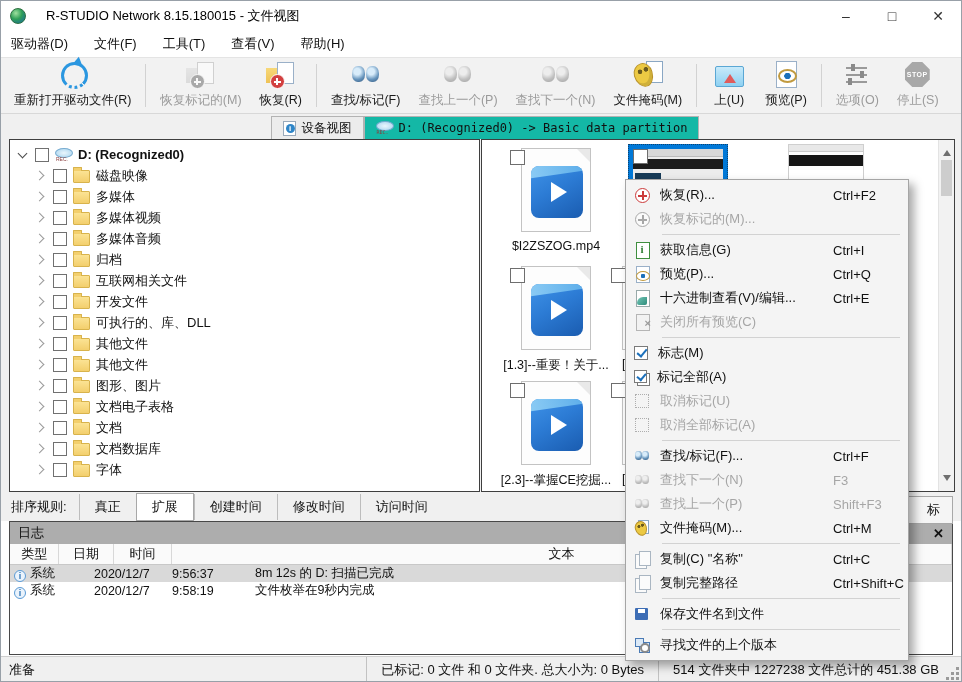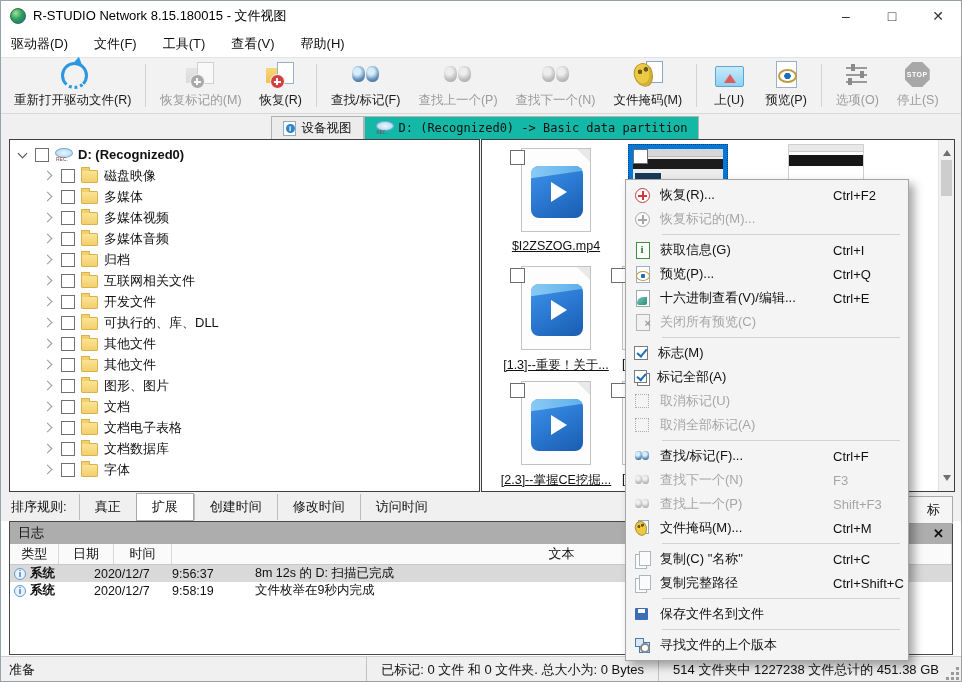--- a/index.html
+++ b/index.html
@@ -7,21 +7,21 @@
   body {
     font-family: "Liberation Sans", sans-serif;
     background: #fff;
     border: 1px solid #98a0a8;
     position: relative;
     overflow: hidden;
     color: #111;
   }
 
   
-  .titlebar { height: 30px; display: flex; align-items: center; padding-left: 9px; gap: 7px; background: #fff; }
+  .titlebar { height: 30px; display: flex; align-items: center; padding-left: 9px; gap: 20px; background: #fff; }
   .appicon { width: 16px; height: 16px; border-radius: 50%;
     background: radial-gradient(circle at 35% 30%, #9fe09f 0%, #2f9f57 45%, #1565a8 100%);
     border: 1px solid #2c6f3f; flex: none; }
   .apptitle { font-size: 13px; color: #000; }
   .wctrls { margin-left: auto; display: flex; height: 100%; }
   .wctrl { width: 46px; height: 100%; display: flex; align-items: center; justify-content: center; font-size: 14px; color: #333; }
 
   
   .menubar { height: 26px; display: flex; align-items: center; padding-left: 10px; gap: 26px; background: #fff; font-size: 13px; }
 
@@ -92,41 +92,41 @@
   .disk { width: 17px; height: 14px; position: relative; flex: none; }
   .disk::before { content:""; position:absolute; left:0; top:0; width:16px; height:8px;
     background: radial-gradient(#eaf6fd,#a6d3ee); border:1px solid #76abd0; border-radius:50%; }
   .disk::after { content:"REC."; position:absolute; left:1px; top:8px; font-size:5px; color:#8a3d3d; }
 
   
   .main { position: relative; height: 354px; background: #f0f0f0; }
   .tree-panel { position: absolute; left: 8px; top: 0; width: 471px; height: 353px;
     background: #fff; border: 1px solid #3f3f3f; padding-top: 4px; overflow: hidden; }
   .trow { display: flex; align-items: center; height: 21px; gap: 6px; font-size: 13px; padding-left: 6px; }
-  .trow.child { padding-left: 32px; }
+  .trow.child { padding-left: 24px; }
   .chev { width: 13px; height: 13px; position: relative; flex: none; }
   .chev::before { content:""; position:absolute; left:3px; top:2px; width:6px; height:6px;
     border-right:1.6px solid #4a4a4a; border-bottom:1.6px solid #4a4a4a; transform:rotate(45deg); }
   .chev.right::before { left:2px; top:3px; transform:rotate(-45deg); border-color:#9a9a9a; }
   .cb { width: 14px; height: 14px; border: 1px solid #707070; background: #fff; flex: none; }
   .folder { width: 17px; height: 13px; background: linear-gradient(#fbe394,#f3cf6d); border: 1px solid #d8b34c;
     border-radius: 1px; position: relative; flex: none; margin-top: 2px; }
   .folder::before { content:""; position:absolute; top:-4px; left:-1px; width:7px; height:3px;
     background:#f3cf6d; border:1px solid #d8b34c; border-bottom:none; border-radius:1px 1px 0 0; }
   .rootlabel { font-weight: bold; }
 
   .file-panel { position: absolute; left: 480px; top: 0; width: 474px; height: 353px;
     background: #fff; border: 1px solid #3f3f3f; overflow: hidden; }
   .fscroll { position: absolute; top: 0; right: 0; width: 16px; height: 100%;
     background: #f2f2f2; border-left: 1px solid #e3e3e3; }
   .fscroll::before { content:""; position:absolute; top:6px; left:4px; border:4px solid transparent; border-bottom:6px solid #6f6f6f; }
   .fscroll::after { content:""; position:absolute; bottom:6px; left:4px; border:4px solid transparent; border-top:6px solid #6f6f6f; }
   .fthumb { position: absolute; top: 20px; left: 2px; width: 11px; height: 36px; background: #cdcdcd; }
 
-  .tile { position: absolute; display: flex; flex-direction: column; align-items: center; text-decoration: underline; }
+  .tile { position: absolute; display: flex; flex-direction: column; align-items: center; }
   .c1r1 { left: 10px; top: 8px;  width: 128px; }
   .c1r2 { left: 10px; top: 126px; width: 128px; }
   .c1r3 { left: 10px; top: 241px; width: 128px; }
   .c2r2 { left: 140px; top: 126px; width: 110px; align-items: flex-start; }
   .c2r3 { left: 140px; top: 241px; width: 110px; align-items: flex-start; }
   .ficonwrap { position: relative; width: 70px; }
   .fcb { position: absolute; left: -11px; top: 2px; width: 15px; height: 15px; border: 1px solid #6e6e6e; background: #fff; z-index: 2; }
   .ficon { width: 70px; height: 84px; background: #fdfdfd; border: 1px solid #c3c3c3; position: relative; }
   .fold { position: absolute; top: 0; right: 0; border-top: 13px solid #e9e9e9; border-left: 13px solid transparent; }
   .vid { position: absolute; left: 9px; top: 17px; width: 52px; height: 52px; border-radius: 8px; overflow: hidden;
@@ -215,21 +215,21 @@
 
   
   .logpanel { margin: 0 8px; height: 134px; border: 1px solid #484848; background: #fff; display: flex; flex-direction: column; }
   .loghead { height: 22px; background: #adadad; display: flex; align-items: center; padding: 0 8px; font-size: 13px; flex: none; }
   .logclose { margin-left: auto; font-size: 13px; font-weight: bold; color: #111; }
   .logcols { display: flex; height: 21px; background: #fafafa; border-bottom: 1px solid #c8c8c8; font-size: 13px; flex: none; }
   .lc { border-right: 1px solid #d8d8d8; display: flex; align-items: center; justify-content: center; }
   .lc1 { width: 72px; } .lc2 { width: 80px; } .lc3 { width: 85px; } .lc4 { width: 780px; flex: none; }
   .lrow { display: flex; height: 17px; font-size: 12.5px; align-items: center; flex: none; }
   .lrow.selrow { background: #d9d9d9; }
-  .lr1 { width: 72px; display: flex; align-items: center; gap: 4px; padding-left: 4px; font-weight: bold; }
+  .lr1 { width: 72px; display: flex; align-items: flex-end; gap: 4px; padding-left: 4px; }
   .lr2 { width: 80px; padding-left: 12px; } .lr3 { width: 85px; padding-left: 10px; } .lr4 { flex: 1; padding-left: 8px; }
   .linfo { width: 12px; height: 12px; border-radius: 50%; border: 1px solid #5b9bd5; background: #eaf3fc;
     color: #2e75b6; font-size: 9px; font-weight: bold; display: inline-flex; align-items: center; justify-content: center; flex: none; }
   .linfo::after { content: "i"; }
 
   
   .statusbar { height: 27px; background: #f0f0f0; border-top: 1px solid #cfcfcf; display: flex; align-items: center;
     font-size: 13px; padding: 0 8px; position: relative; margin-top: 1px; }
   .sb-left { flex: 1; }
   .sb-sec { border-left: 1px solid #c2c2c2; padding: 4px 14px; white-space: nowrap; }
@@ -391,27 +391,27 @@
     <div class="trow child">
         <span class="chev right"></span>
         <span class="cb"></span>
         <span class="folder"></span>
         <span>图形、图片</span>
       </div>
     <div class="trow child">
         <span class="chev right"></span>
         <span class="cb"></span>
         <span class="folder"></span>
+        <span>文档电子表格</span>
+      </div>
+    <div class="trow child">
+        <span class="chev right"></span>
+        <span class="cb"></span>
+        <span class="folder"></span>
         <span>文档</span>
-      </div>
-    <div class="trow child">
-        <span class="chev right"></span>
-        <span class="cb"></span>
-        <span class="folder"></span>
-        <span>文档电子表格</span>
       </div>
     <div class="trow child">
         <span class="chev right"></span>
         <span class="cb"></span>
         <span class="folder"></span>
         <span>文档数据库</span>
       </div>
     <div class="trow child">
         <span class="chev right"></span>
         <span class="cb"></span>

